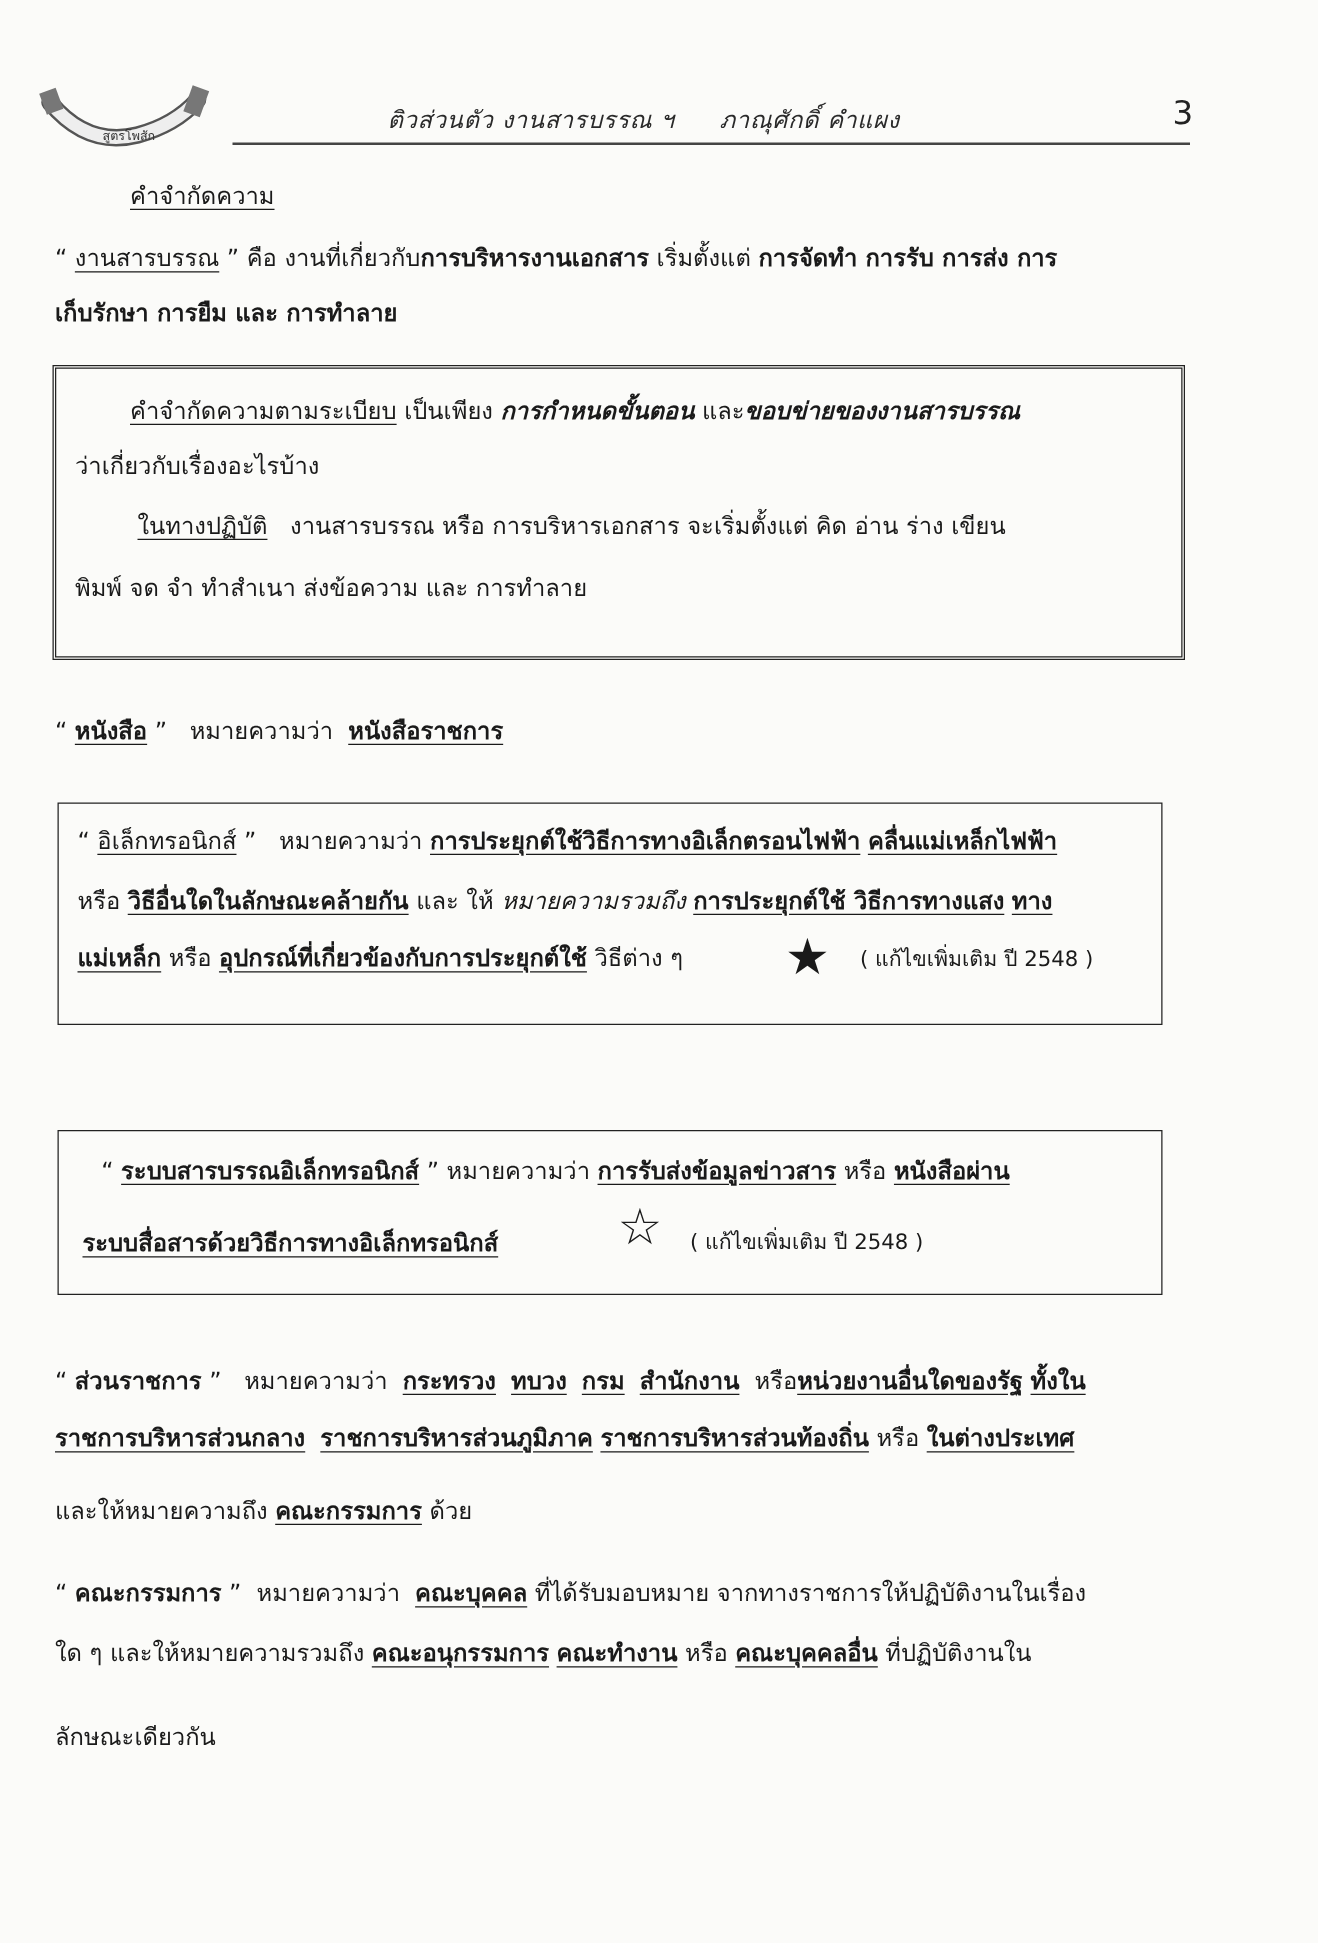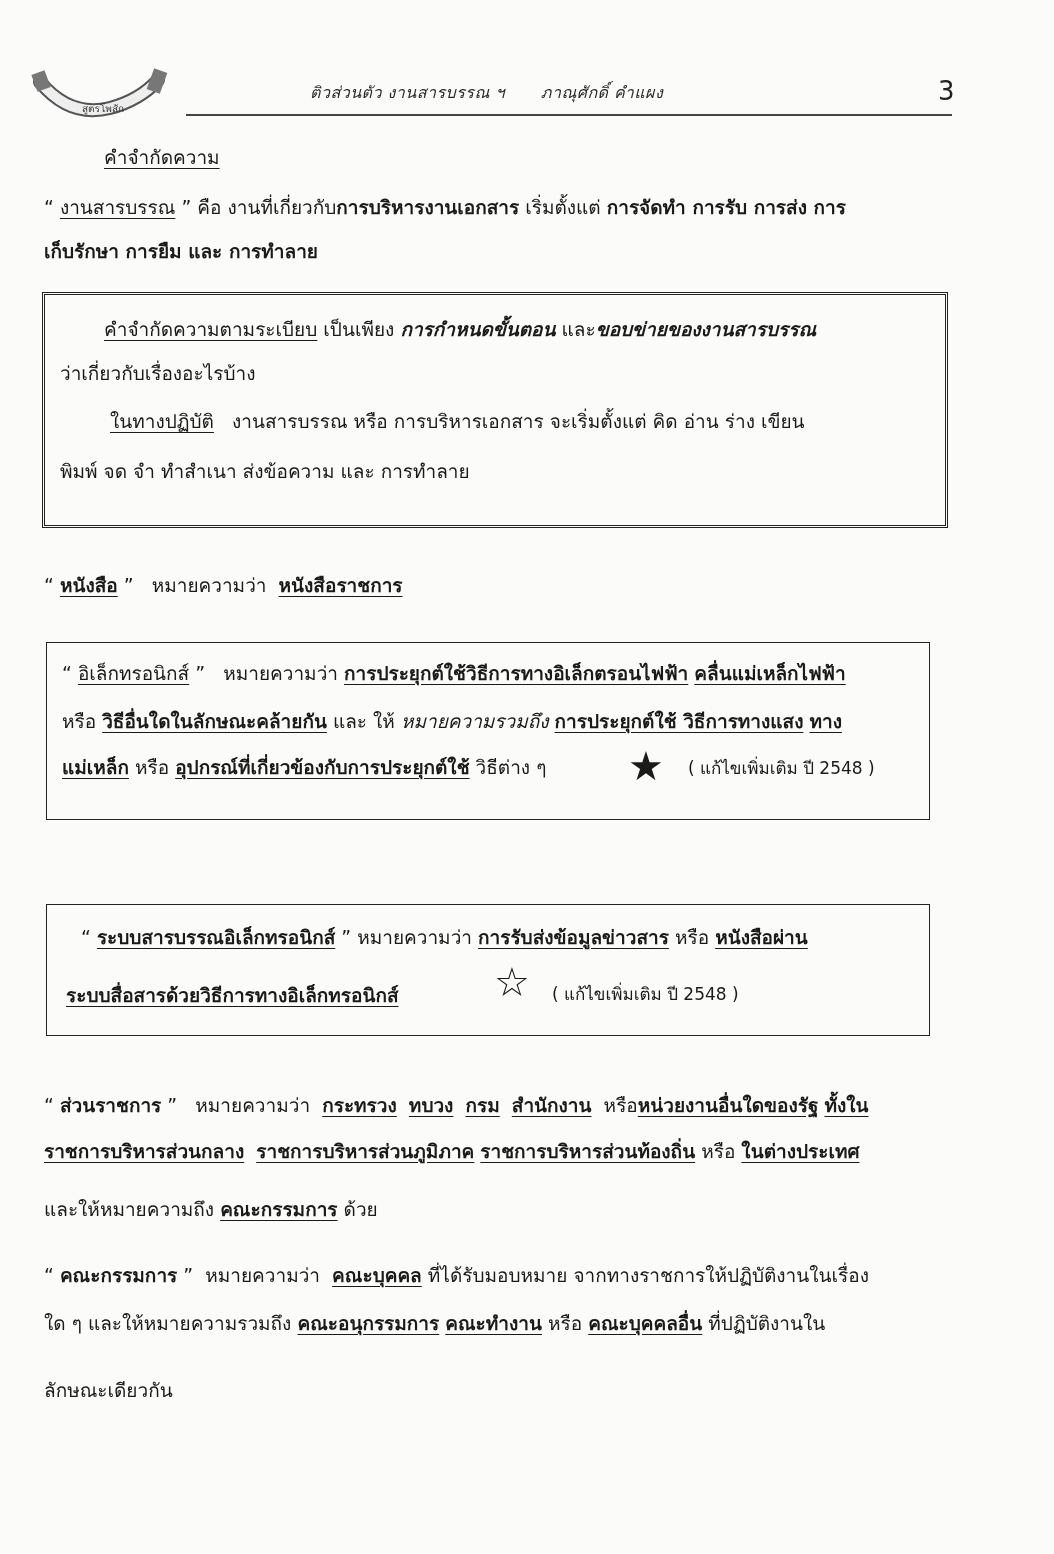--- a/index.html
+++ b/index.html
@@ -3,21 +3,21 @@
 <meta charset="utf-8">
 <style>
   html, body { margin: 0; padding: 0; }
   body {
     width: 1054px; height: 1554px; background: #fbfbf9;
     font-family: "DejaVu Sans", "Liberation Sans", sans-serif;
     color: #1a1a1a; position: relative; overflow: hidden;
   }
   .abs { position: absolute; }
   .header-logo { left: 30px; top: 68px; width: 140px; height: 56px; }
-  .header-title { left: 310px; top: 80px; font-size: 16px; font-style: italic; color: #2a2a2a; letter-spacing: 0.5px; }
+  .header-title { left: 310px; top: 80px; font-size: 19px; font-style: italic; color: #2a2a2a; letter-spacing: 0.5px; }
   .header-title span { margin-right: 36px; }
   .page-num { left: 938px; top: 76px; font-size: 26px; color: #222; }
   .header-rule { left: 186px; top: 114px; width: 766px; height: 2px; background: #444; }
   .line { position: absolute; font-size: 19px; white-space: nowrap; line-height: 1.2; }
   .u { text-decoration: underline; text-underline-offset: 4px; }
   .b { font-weight: bold; }
   .i { font-style: italic; }
   .box { position: absolute; border: 1.5px solid #222; background: transparent; }
   .box-double { border: 3px double #222; }
   .star { font-size: 40px; line-height: 1; }

